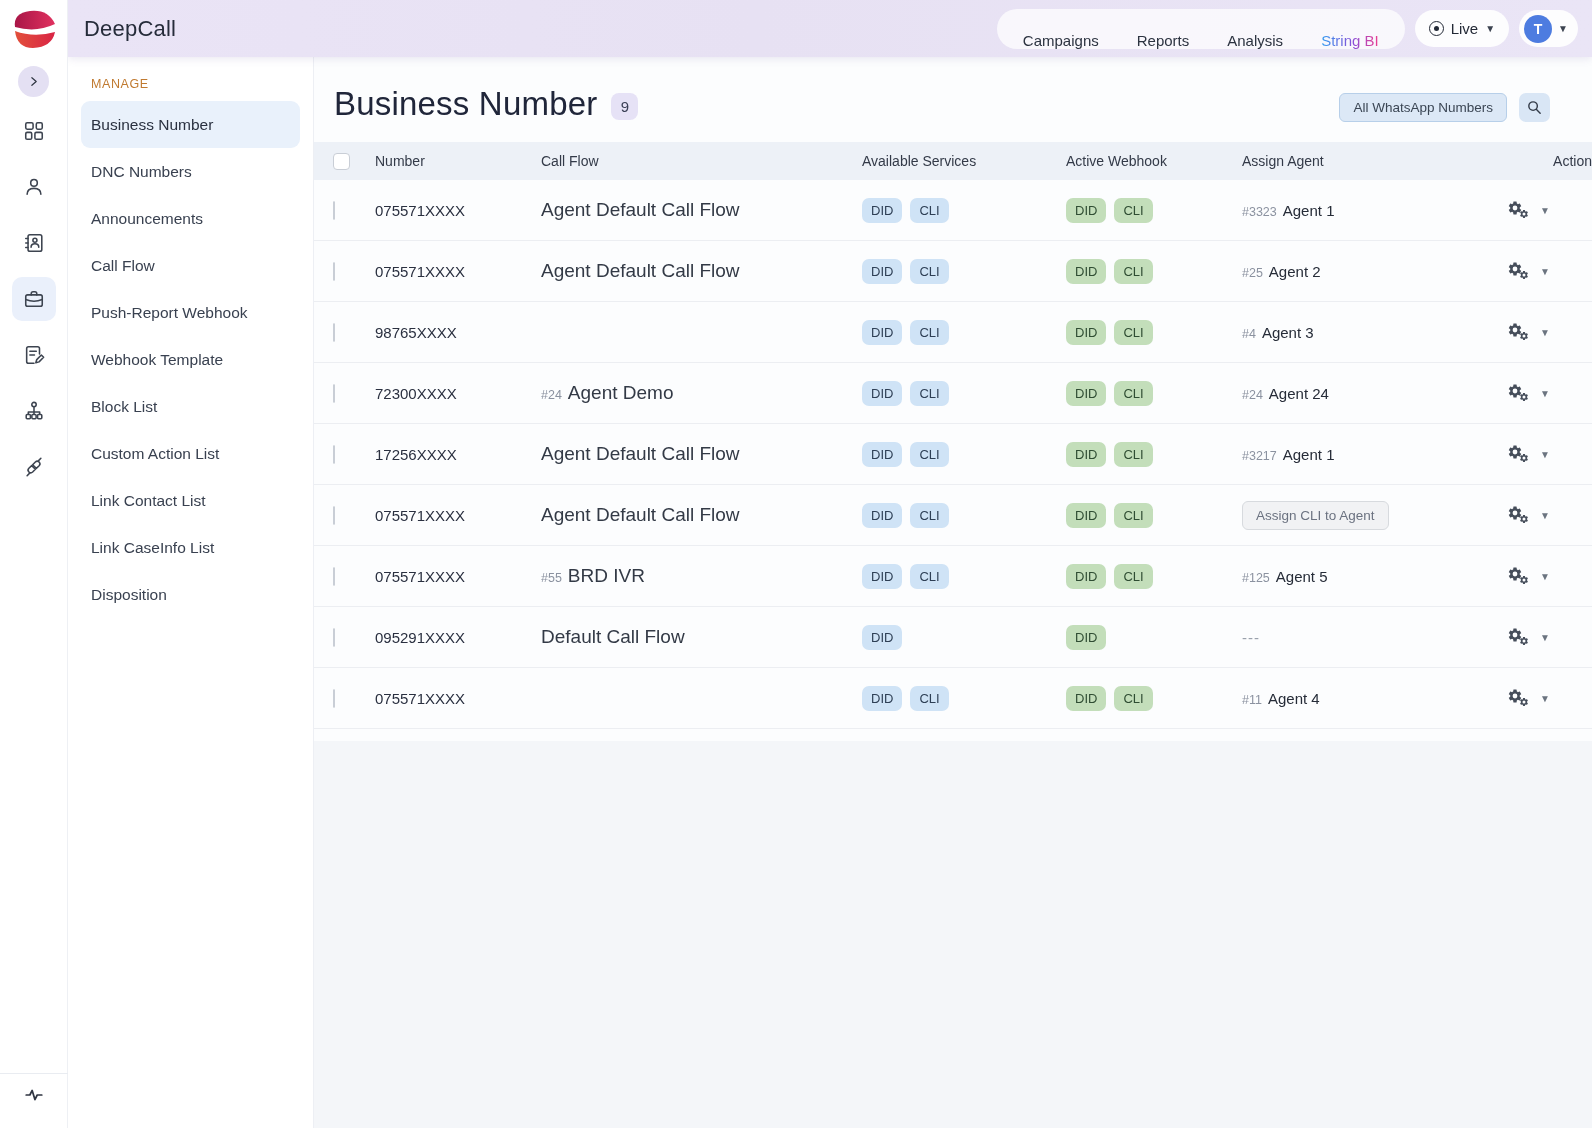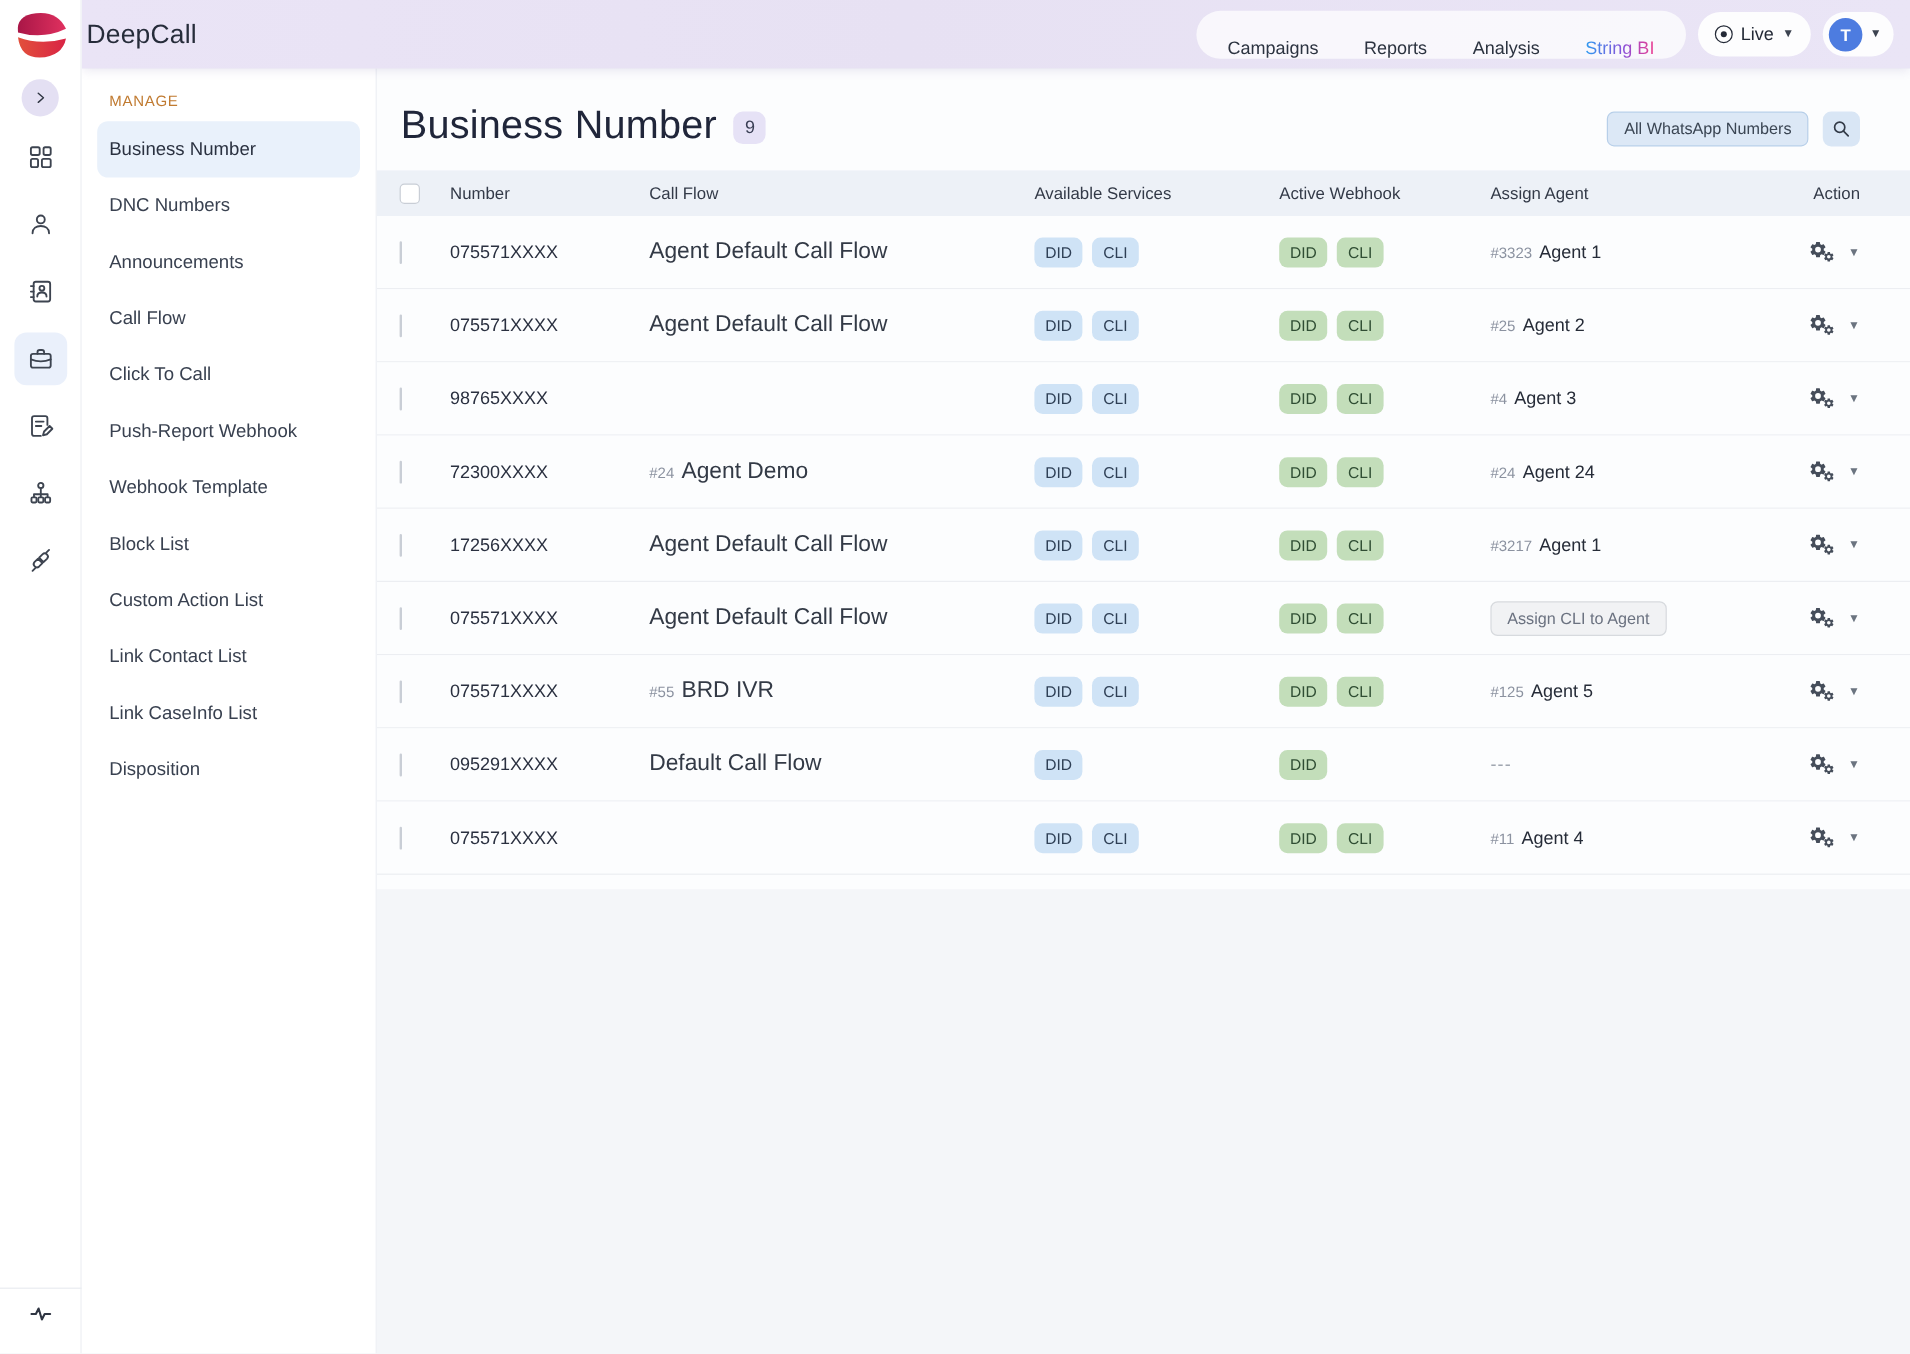--- a/index.html
+++ b/index.html
@@ -5,21 +5,21 @@
   * { margin:0; padding:0; box-sizing:border-box; }
   html,body { width:1592px; height:1128px; }
   body { font-family:"Liberation Sans","DejaVu Sans",sans-serif; background:#f4f6f9; overflow:hidden; }
   .app { position:relative; width:1592px; height:1128px; background:#f4f6f9; }
 
   
   .header { position:absolute; left:68px; top:0; right:0; height:57px;
     background:linear-gradient(90deg,#eae4f6 0%,#e7e1f3 45%,#eae5f6 100%);
     display:flex; align-items:center; justify-content:space-between;
     box-shadow:0 2px 8px rgba(110,100,160,.14); z-index:5; padding-right:14px; }
-  .brand { font-size:22px; color:#262c3a; font-weight:500; letter-spacing:.2px; padding-left:4px; }
+  .brand { font-size:22px; color:#262c3a; font-weight:500; letter-spacing:.2px; padding-left:16px; }
   .header-right { display:flex; align-items:center; gap:10px; }
   .nav-pill { display:flex; align-items:flex-end; gap:38px; background:rgba(255,255,255,.72);
     border-radius:21px; height:40px; padding:0 26px; }
   .nav-item { font-size:15px; color:#2c3340; cursor:pointer; }
   .nav-item.gradient { font-weight:500;
     background:linear-gradient(90deg,#2e9bf0 0%,#8a4fd8 55%,#ee3d8f 100%);
     -webkit-background-clip:text; background-clip:text; color:transparent; }
   .live-pill { display:flex; align-items:center; gap:7px; background:rgba(255,255,255,.9);
     border-radius:19px; height:37px; padding:0 14px; font-size:15px; color:#232936; cursor:pointer; }
   .live-dot { width:15px; height:15px; border:1.8px solid #232936; border-radius:50%;
@@ -83,21 +83,21 @@
   .flow-name { font-size:19px; color:#333a46; }
   .agent-name { font-size:15px; color:#262c38; }
   .agent-empty { color:#9aa1ac; letter-spacing:1px; }
   .badges { display:flex; gap:8px; }
   .badge { padding:5px 9px; border-radius:7px; font-size:13px; }
   .badge.blue { background:#cfe3f6; color:#2e3f55; }
   .badge.green { background:#c3deba; color:#2f4d33; }
   .assign-btn { background:#f1f2f4; border:1px solid #d7dade; border-radius:6px; color:#6b7280;
     font-size:13.5px; padding:6px 13px; cursor:pointer; }
   .action-cell { justify-self:end; margin-right:42px; display:flex; align-items:center; gap:7px; cursor:pointer; }
-  .action-head { justify-self:end; margin-right:42px; }
+  .action-head { justify-self:end; }
   .gear-caret { font-size:10px; color:#6b7480; }
 </style>
 </head>
 <body>
 
 <div class="app">
 
   <div class="header">
     <div class="brand">DeepCall</div>
     <div class="header-right">
@@ -207,21 +207,20 @@
     </div>
   </div>
 
   <div class="sidebar">
     <div class="sidebar-section">MANAGE</div>
     <div id="sidebar-menu">
         <div class="menu-item active">Business Number</div>
         <div class="menu-item">DNC Numbers</div>
         <div class="menu-item">Announcements</div>
         <div class="menu-item">Call Flow</div>
-        <div class="menu-item">Click To Call</div>
         <div class="menu-item">Push-Report Webhook</div>
         <div class="menu-item">Webhook Template</div>
         <div class="menu-item">Block List</div>
         <div class="menu-item">Custom Action List</div>
         <div class="menu-item">Link Contact List</div>
         <div class="menu-item">Link CaseInfo List</div>
         <div class="menu-item">Disposition</div>
       </div>
   </div>
 

